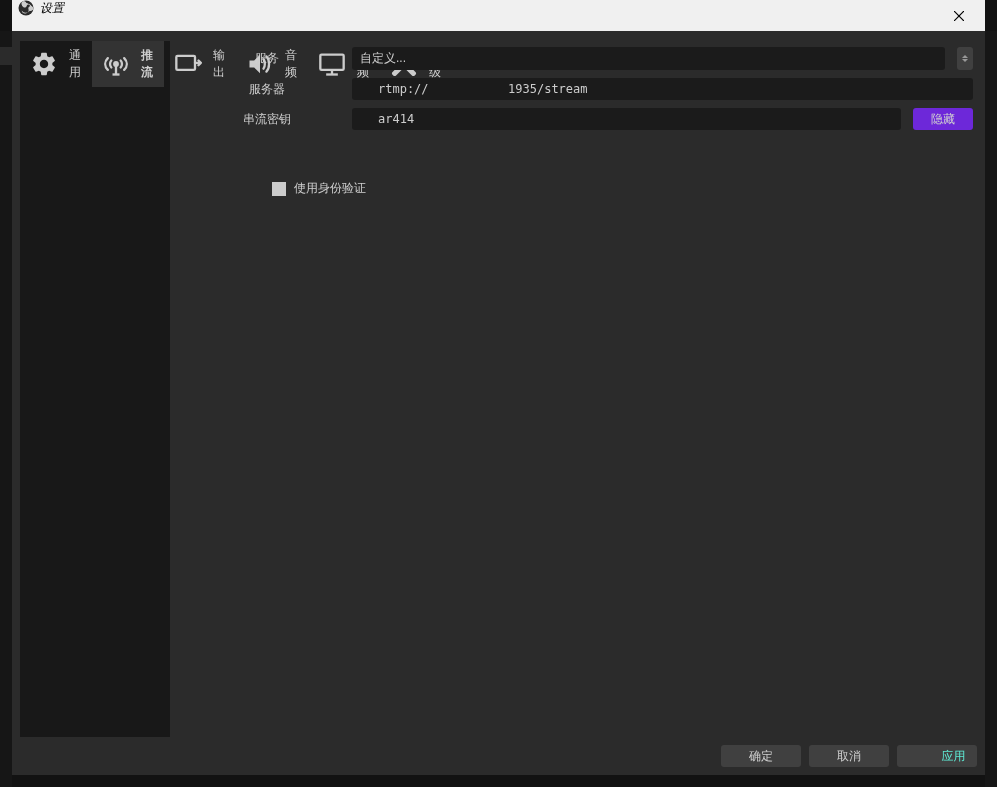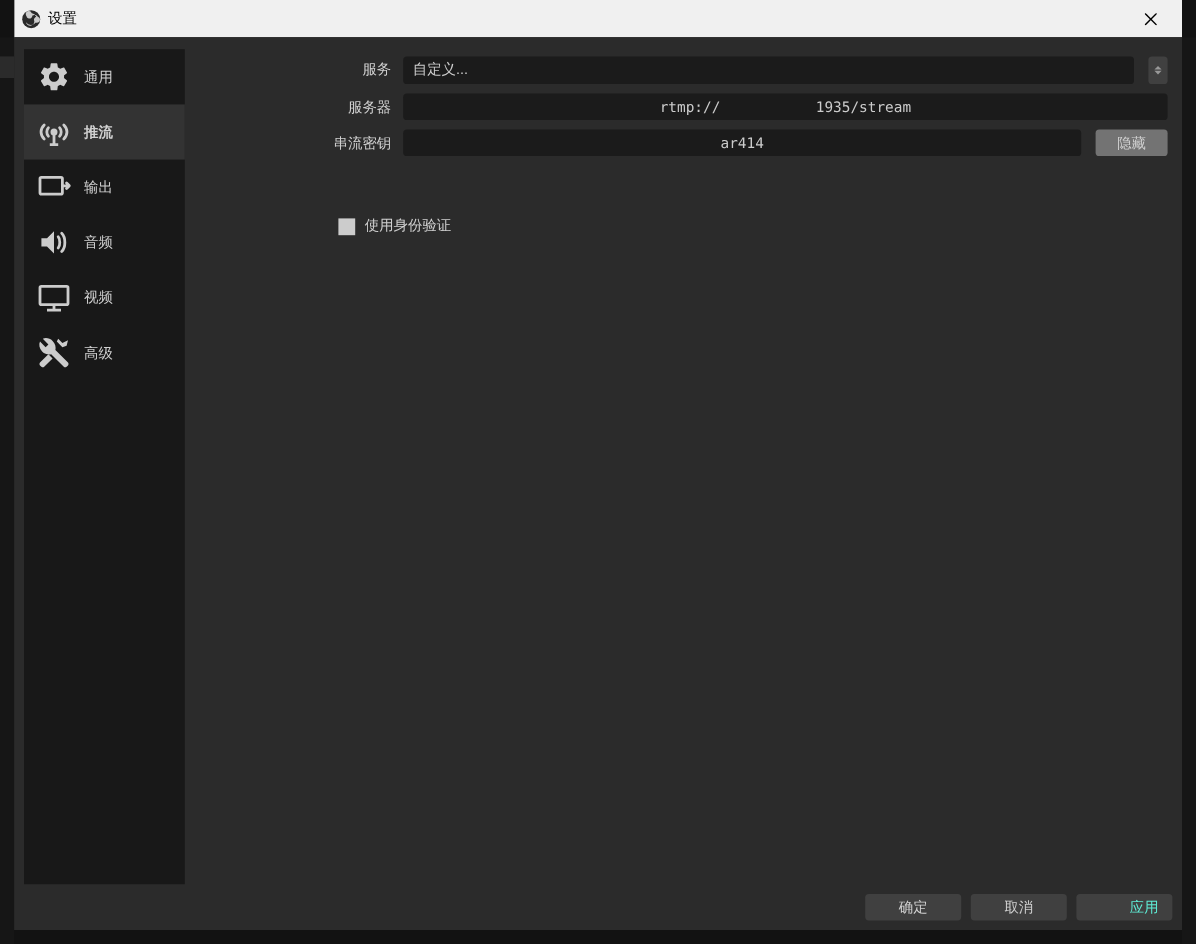--- a/index.html
+++ b/index.html
@@ -29,23 +29,24 @@
       top: 0;
       bottom: 12px;
       background: #2b2b2b;
       display: flex;
       flex-direction: column;
     }
     .titlebar {
       height: 31px;
       background: #f0f0f0;
       display: flex;
-      align-items: center;
+      align-items: flex-start;
       padding: 0 6px;
       color: #000;
+      font-style: italic;
     }
     .titlebar .app-icon {
       margin-right: 6px;
       display: flex;
       align-items: center;
     }
     .titlebar .title {
       flex: 1;
       font-size: 12px;
     }
@@ -66,24 +67,24 @@
     }
     .main-area {
       flex: 1;
       display: flex;
       padding: 10px 8px 0 8px;
       gap: 8px;
       overflow: hidden;
     }
 
     .sidebar {
-      width: 134px;
+      width: 150px;
       background: #181818;
       display: flex;
-      flex-direction: column;
+      flex-direction: row;
       text-align: center;
     }
     .sidebar-item {
       height: 46px;
       display: flex;
       align-items: center;
       padding: 0 10px;
       gap: 10px;
       cursor: pointer;
       color: #d0d0d0;
@@ -108,22 +109,21 @@
       flex: 1;
       padding: 6px 4px;
     }
     .form-row {
       display: flex;
       align-items: center;
       margin-bottom: 8px;
     }
     .form-label {
       width: 170px;
-      text-align: right;
-      padding-right: 10px;
+      text-align: center;
       color: #d0d0d0;
       font-size: 12px;
     }
     .form-control-wrap {
       flex: 1;
       display: flex;
       gap: 12px;
     }
     .select {
       flex: 1;
@@ -168,37 +168,36 @@
       flex: 1;
       height: 22px;
       background: #1b1b1b;
       border: none;
       border-radius: 3px;
       color: #cccccc;
       padding: 0 26px;
       font-family: Consolas, monospace;
       font-size: 12px;
       outline: none;
-      text-align: center;
     }
     .btn-small {
       height: 22px;
       padding: 0 18px;
-      background: #737373;
+      background: #6d28d9;
       border: none;
       border-radius: 3px;
       color: #d0d0d0;
       font-size: 12px;
       cursor: pointer;
     }
     .checkbox-row {
       display: flex;
       align-items: center;
       margin-top: 50px;
-      margin-left: 116px;
+      margin-left: 90px;
       gap: 8px;
     }
     .checkbox {
       width: 14px;
       height: 14px;
       background: #cccccc;
       border: none;
       cursor: pointer;
     }
 

